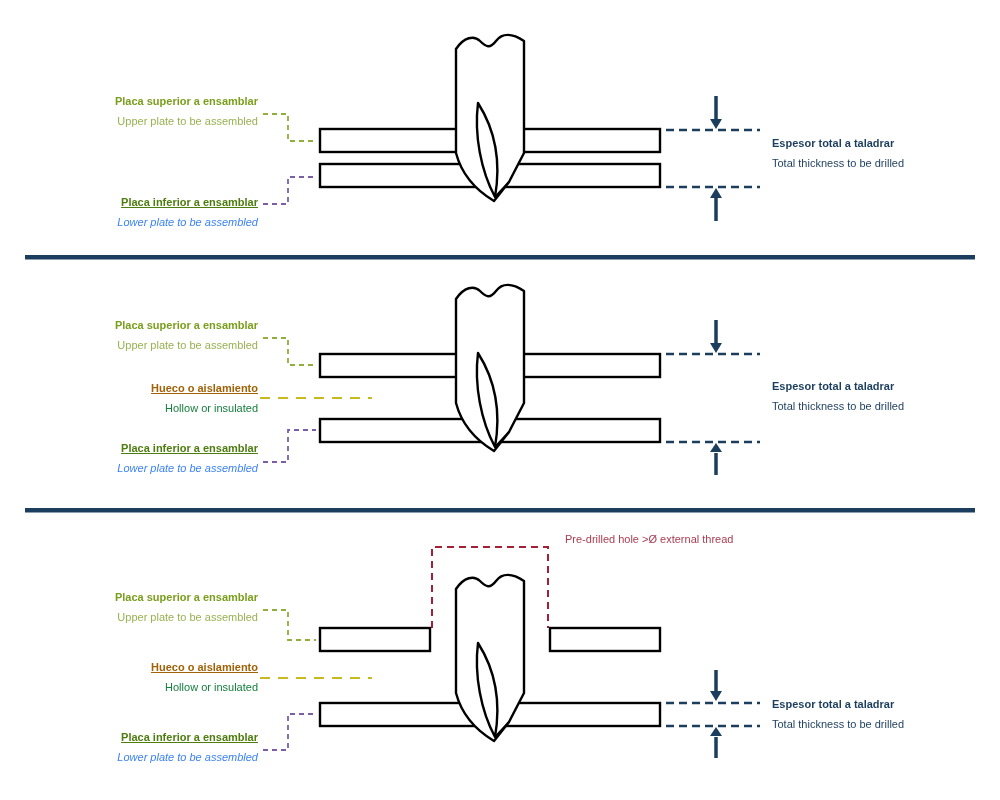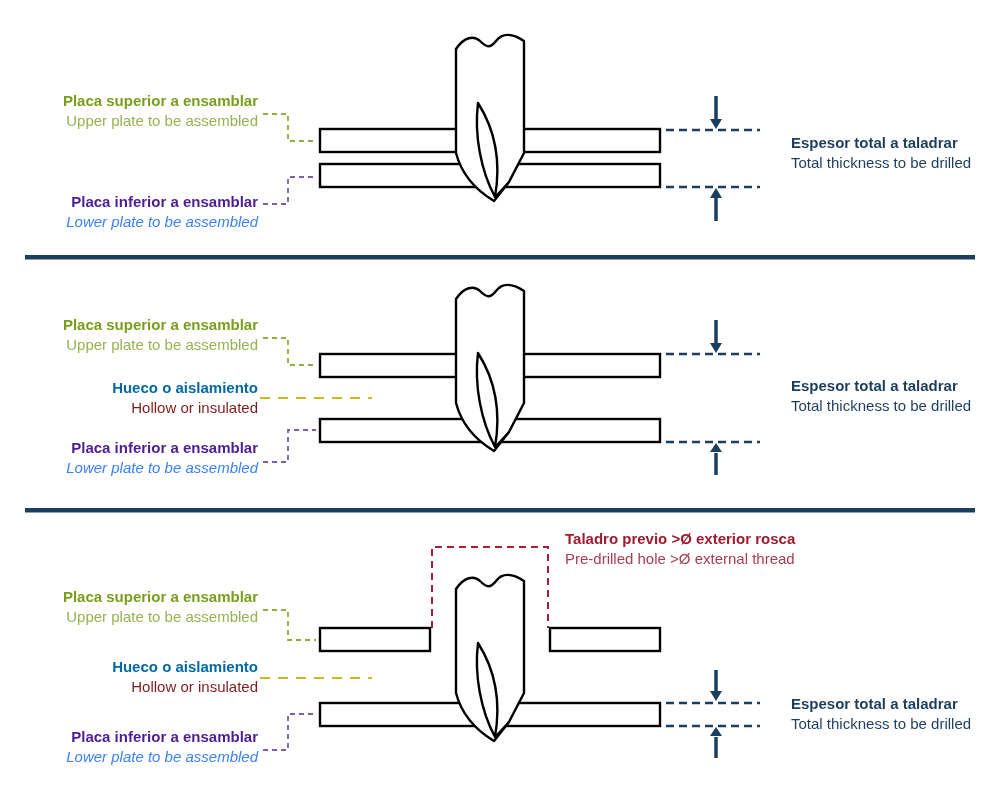--- a/index.html
+++ b/index.html
@@ -16,27 +16,27 @@
   .dimdash { stroke:#1c3e5e; stroke-width:2.4; stroke-dasharray:8 5; fill:none; }
   .conn    { fill:none; stroke-width:1.8; stroke-dasharray:5 4; }
   .conn.g  { stroke:#8fae3c; }
   .conn.p  { stroke:#7a5fa8; }
   .hollowdash { stroke:#c9b920; stroke-width:2.2; stroke-dasharray:10 8; fill:none; }
   .predash    { stroke:#a32036; stroke-width:2;   stroke-dasharray:7 5;  fill:none; }
   .arrow line    { stroke:#1c3e5e; stroke-width:3.5; }
   .arrow polygon { fill:#1c3e5e; }
 
   
-  .lbl { position:absolute; font-size:15px; line-height:20px; white-space:nowrap; }
+  .lbl { position:absolute; font-size:11px; line-height:20px; white-space:nowrap; }
   .lbl.leftcol  { right:742px; text-align:right; }
-  .lbl.rightcol { left:791px;  text-align:left; }
+  .lbl.rightcol { left:772px;  text-align:left; }
   .b { font-weight:bold; }
   .es-green  { color:#7a9e1c; }  .en-green  { color:#97b251;text-align:right; }
-  .es-purple { color:#4c1d95; }  .en-purple { color:#3b82f6;font-style:italic; }
-  .es-yellow { color:#0369a1; }  .en-yellow { color:#7f1d1d; }
+  .es-purple { color:#4d7c0f;text-decoration:underline; }  .en-purple { color:#3b82f6;font-style:italic; }
+  .es-yellow { color:#a16207;text-decoration:underline; }  .en-yellow { color:#15803d; }
   .es-navy   { color:#1c3e5e; }  .en-navy   { color:#1c3e5e;text-align:right; }
   .es-red    { color:#9e1b30; }  .en-red    { color:#aa3d52; }
 </style>
 </head>
 <body>
 
 <div class="canvas">
 
   <svg class="gfx" width="1000" height="800" viewBox="0 0 1000 800">
     <defs>
@@ -127,21 +127,20 @@
   <div class="lbl leftcol" style="top:438px">
     <div class="b es-purple">Placa inferior a ensamblar</div>
     <div class="en-purple">Lower plate to be assembled</div>
   </div>
   <div class="lbl rightcol" style="top:376px">
     <div class="b es-navy">Espesor total a taladrar</div>
     <div class="en-navy">Total thickness to be drilled</div>
   </div>
 
   <div class="lbl" style="left:565px; top:529px">
-    <div class="b es-red">Taladro previo &gt;Ø exterior rosca</div>
     <div class="en-red">Pre-drilled hole &gt;Ø external thread</div>
   </div>
   <div class="lbl leftcol" style="top:587px">
     <div class="b es-green">Placa superior a ensamblar</div>
     <div class="en-green">Upper plate to be assembled</div>
   </div>
   <div class="lbl leftcol" style="top:657px">
     <div class="b es-yellow">Hueco o aislamiento</div>
     <div class="en-yellow">Hollow or insulated</div>
   </div>

